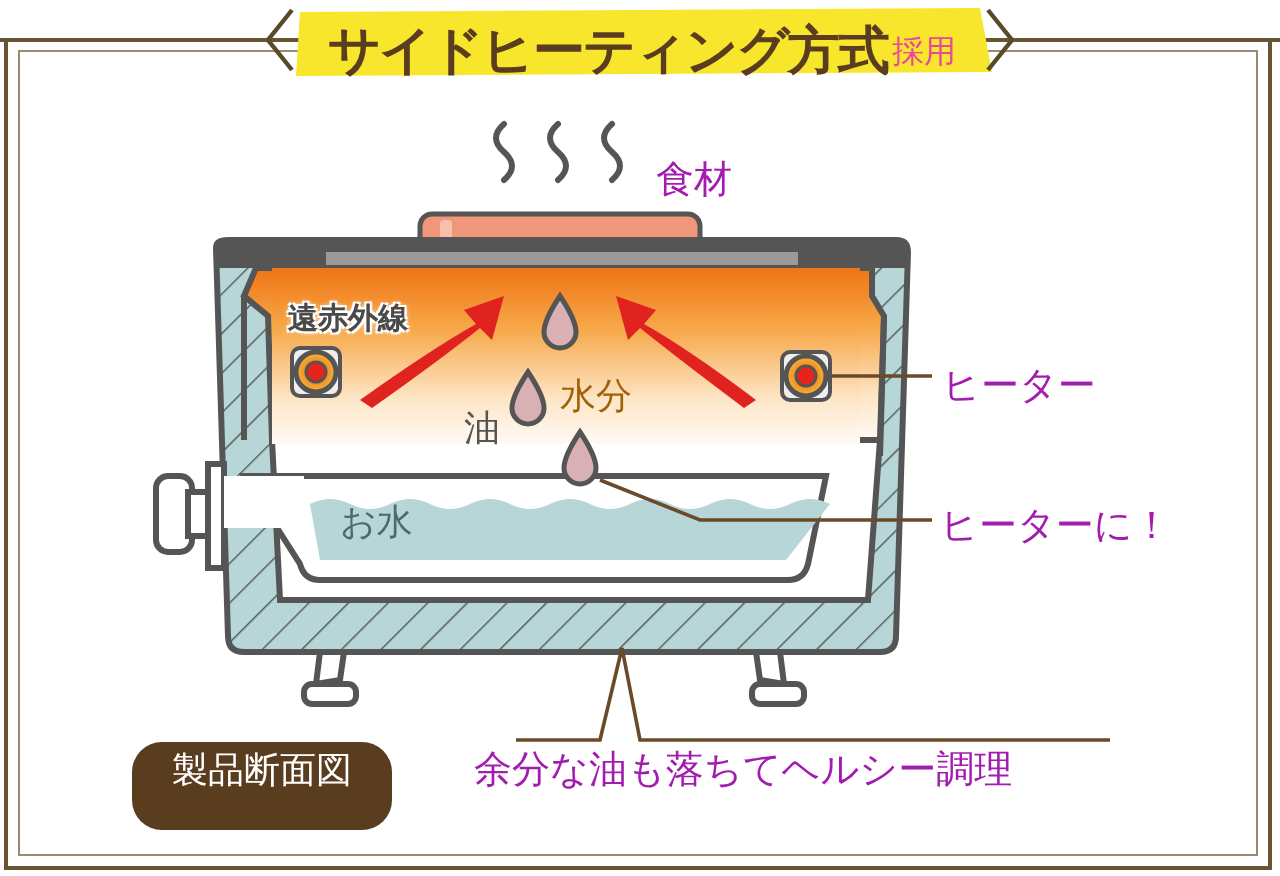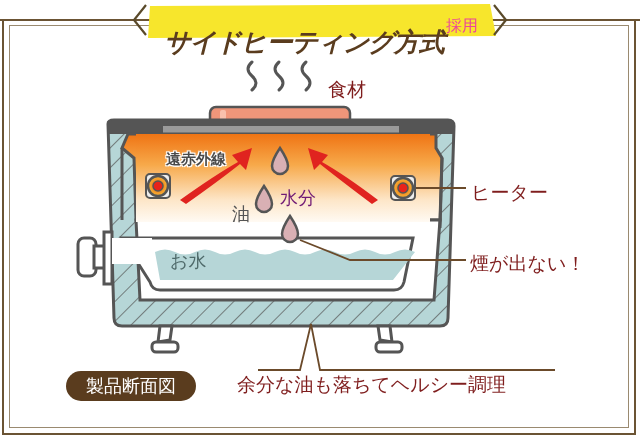--- a/index.html
+++ b/index.html
@@ -3,34 +3,34 @@
 <meta charset="utf-8">
 <style>
   html, body { margin: 0; padding: 0; background: #ffffff; }
   body { width: 640px; height: 438px; position: relative; overflow: hidden;
          font-family: "DejaVu Sans", "Liberation Sans", sans-serif; }
   .frame-outer { position: absolute; left: 2px; top: 19px; width: 634px; height: 416px;
                  border: 2px solid #6b5434; box-sizing: border-box; }
   .frame-inner { position: absolute; left: 9px; top: 25px; width: 620px; height: 403px;
                  border: 1.5px solid #9a8a70; box-sizing: border-box; }
   .title-wrap { position: absolute; left: 128px; top: 4px; width: 384px; height: 38px; }
-  .title-text { position: absolute; left: 36px; top: 21px; font-size: 26px; font-weight: bold;
-                color: #5a3c1e; letter-spacing: -1px; white-space: nowrap; font-style: italic; }
+  .title-text { position: absolute; left: 36px; top: 4px; font-size: 26px; font-weight: bold;
+                color: #5a3c1e; letter-spacing: -1px; white-space: nowrap; }
   .title-sub { position: absolute; left: 318px; top: 12px; font-size: 16px; color: #ec4899; }
   svg.diagram { position: absolute; left: 0; top: 0; }
-  .lbl { position: absolute; color: #7f1d1d; white-space: nowrap; }
+  .lbl { position: absolute; color: #a21caf; white-space: nowrap; }
   .lbl-food { left: 328px; top: 77px; font-size: 19px; }
   .lbl-far { left: 144px; top: 150px; font-size: 15px; font-weight: bold; color: #4a4a4a;
-             text-shadow: 0 0 2px #fff, 0 0 3px #fff, 1px 1px 0 #fff, -1px -1px 0 #fff, 1px -1px 0 #fff, -1px 1px 0 #fff; margin-left: 22px; }
-  .lbl-water { left: 280px; top: 186px; font-size: 18px; color: #701a75; }
+             text-shadow: 0 0 2px #fff, 0 0 3px #fff, 1px 1px 0 #fff, -1px -1px 0 #fff, 1px -1px 0 #fff, -1px 1px 0 #fff; }
+  .lbl-water { left: 280px; top: 186px; font-size: 18px; color: #a16207; }
   .lbl-oil { left: 232px; top: 202px; font-size: 18px; color: #555; }
   .lbl-ppwater { left: 170px; top: 249px; font-size: 18px; color: #4f6a6a; }
   .lbl-heater { left: 471px; top: 180px; font-size: 19px; text-align: center; }
   .lbl-note { left: 470px; top: 252px; font-size: 19px; line-height: 22px; }
-  .badge { position: absolute; left: 66px; top: 371px; width: 130px; height: 30px;
+  .badge { position: absolute; left: 66px; top: 371px; width: 130px; height: 44px;
            background: #5a3c1e; border-radius: 15px; color: #fff; font-size: 18px;
            text-align: center; line-height: 30px; }
   .lbl-bottom { left: 237px; top: 372px; font-size: 19px; }
 </style>
 </head>
 <body>
 
 <div class="frame-outer"></div>
 <div class="frame-inner"></div>
 
@@ -137,17 +137,17 @@
   <span class="title-sub">採用</span>
 </div>
 
 <span class="lbl lbl-food">食材</span>
 <span class="lbl lbl-far">遠赤外線</span>
 <span class="lbl lbl-water">水分</span>
 <span class="lbl lbl-oil">油</span>
 <span class="lbl lbl-ppwater">お水</span>
 <span class="lbl lbl-heater">ヒーター</span>
 <div class="lbl lbl-note">
-  <div>煙が出ない！</div>
+  <div>ヒーターに！</div>
 </div>
 
 <div class="badge">製品断面図</div>
 <span class="lbl lbl-bottom">余分な油も落ちてヘルシー調理</span>
 
 </body></html>

